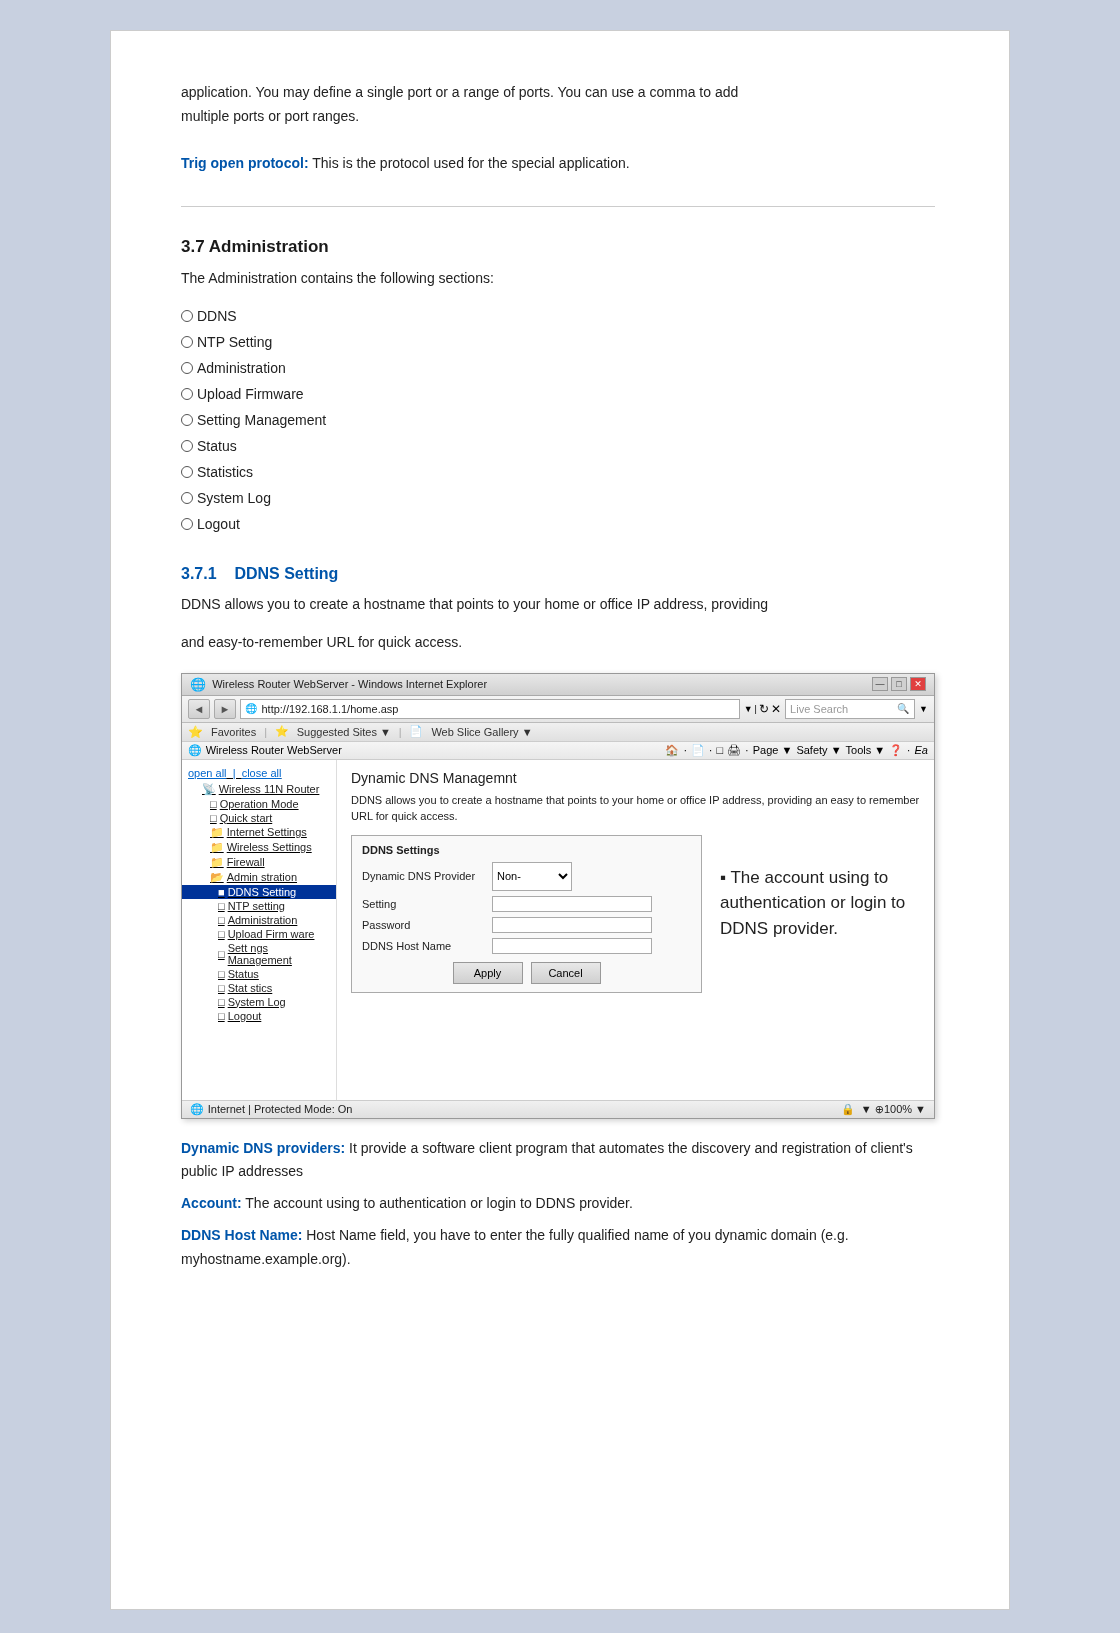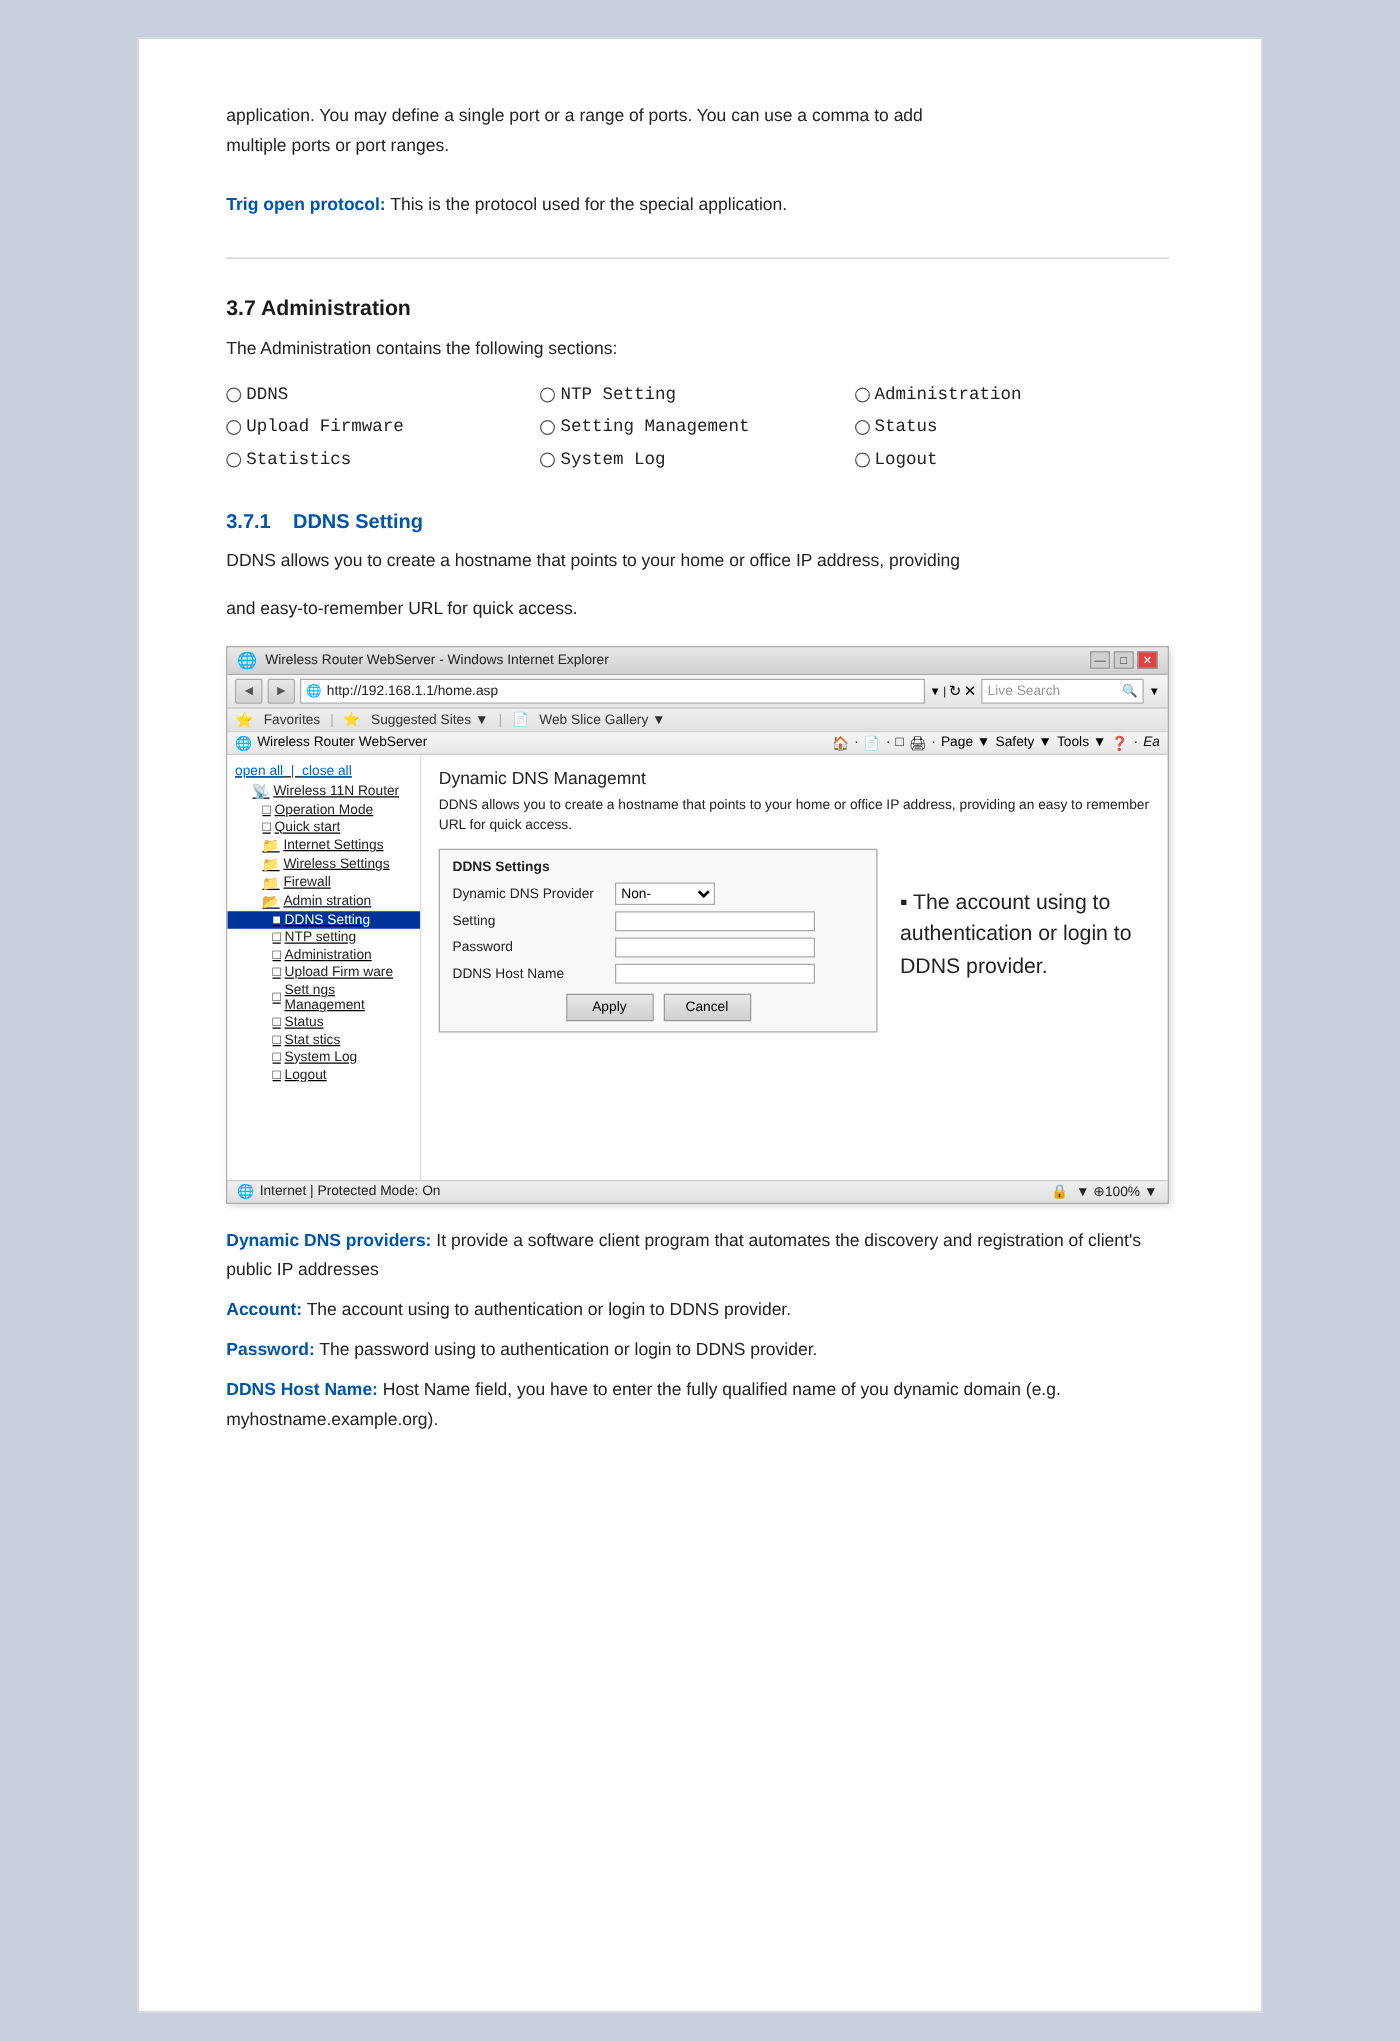--- a/index.html
+++ b/index.html
@@ -42,25 +42,24 @@
       margin-top: 30px;
     }
     .section-desc {
       color: #222;
       font-size: 14px;
       line-height: 1.7;
       margin-bottom: 14px;
     }
     .items-grid {
       display: grid;
-      grid-template-columns: 1fr 1fr 1fr;
+      grid-template-columns: 1fr;
       gap: 4px 0;
       margin-bottom: 28px;
       font-size: 14px;
-      font-family: Liberation Mono, monospace;
     }
     .items-grid .item {
       display: flex;
       align-items: center;
       gap: 4px;
       padding: 3px 0;
       color: #222;
     }
     .radio-circle {
       width: 12px;
@@ -256,21 +255,21 @@
     }
     .form-input {
       width: 160px;
       height: 16px;
       border: 1px solid #aaa;
       background: #fff;
       font-size: 11px;
     }
     .form-select {
       width: 80px;
-      height: 18px;
+      height: 29px;
       border: 1px solid #aaa;
       background: #fff;
       font-size: 11px;
     }
     .form-buttons {
       display: flex;
       gap: 8px;
       margin-top: 8px;
       justify-content: center;
     }
@@ -595,23 +594,19 @@
   <div>
     <p class="body-text">
       <span class="field-text">Dynamic DNS providers:</span>
       <span> It provide a software client program that automates the discovery and registration of client's public IP addresses</span>
     </p>
     <p class="body-text">
       <span class="field-text">Account:</span>
       <span> The account using to authentication or login to DDNS provider.</span>
     </p>
     <p class="body-text">
-      <span class="field-text">Password:</span>
-      <span> The password using to authentication or login to DDNS provider.</span>
-    </p>
-    <p class="body-text">
       <span class="field-text">DDNS Host Name:</span>
       <span> Host Name field, you have to enter the fully qualified name of you dynamic domain (e.g. myhostname.example.org).</span>
     </p>
   </div>
 
 
 </div>
 
 </body></html>

